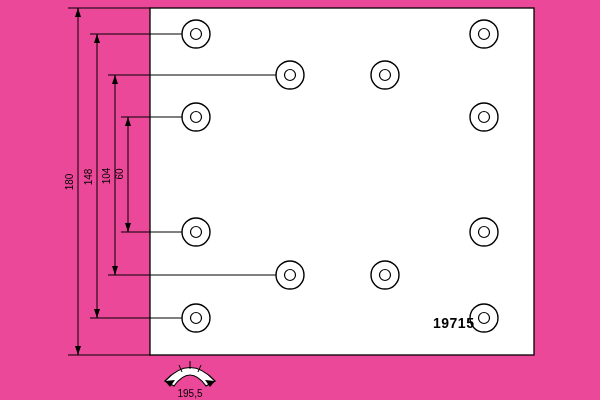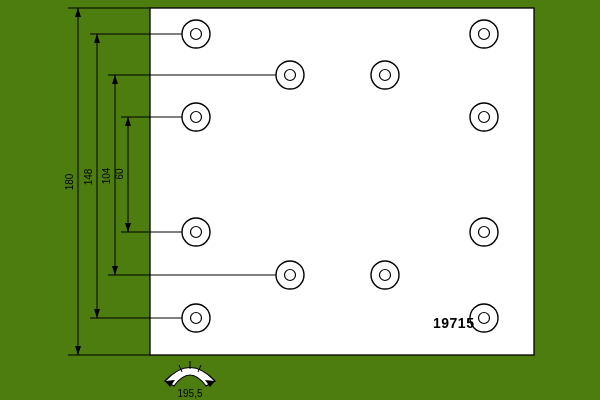--- a/index.html
+++ b/index.html
@@ -1,16 +1,16 @@
 <!DOCTYPE html>
 <html><head>
 <meta charset="utf-8">
 <style>
   html,body { margin:0; padding:0; background:#ffffff; }
-  .canvas { position:relative; width:600px; height:400px; background:#4d7c0f; overflow:hidden; }
+  .canvas { position:relative; width:600px; height:400px; background:#ec4899; overflow:hidden; }
   svg { display:block; }
   svg text { font-family:"Liberation Sans", sans-serif; fill:#000; }
   .dim-label { font-size:10px; }
   .arc-label { font-size:10px; }
   .part-number { font-size:14px; font-weight:bold; letter-spacing:0.5px; }
 </style>
 </head>
 <body>
 
 <div class="canvas">

